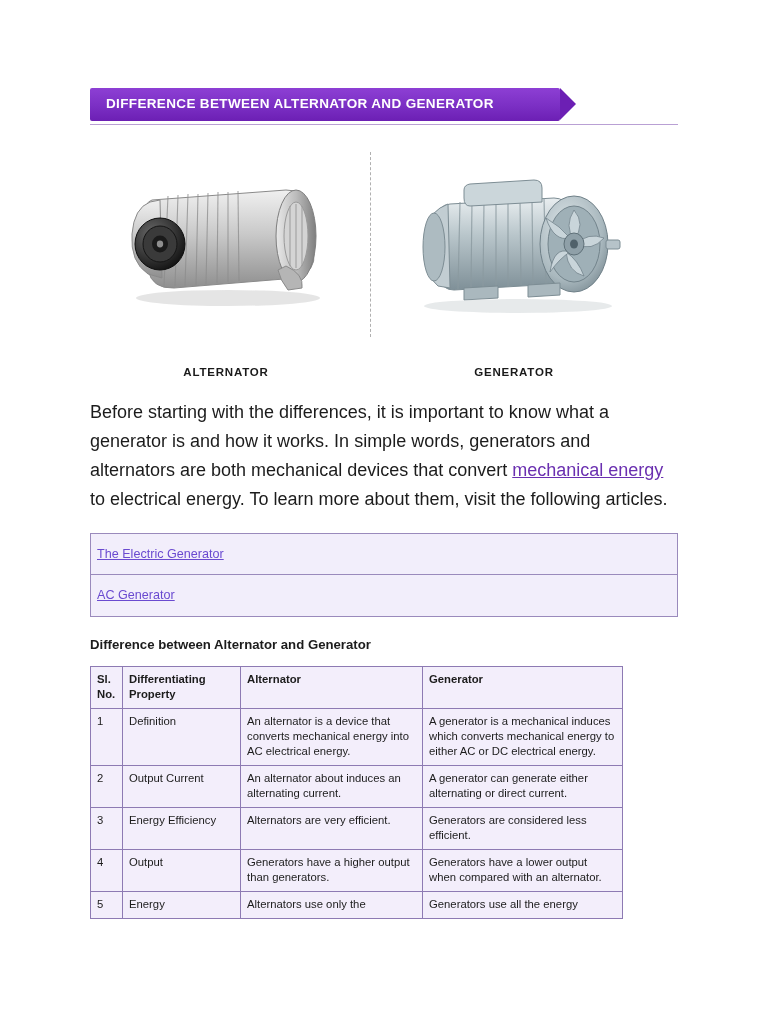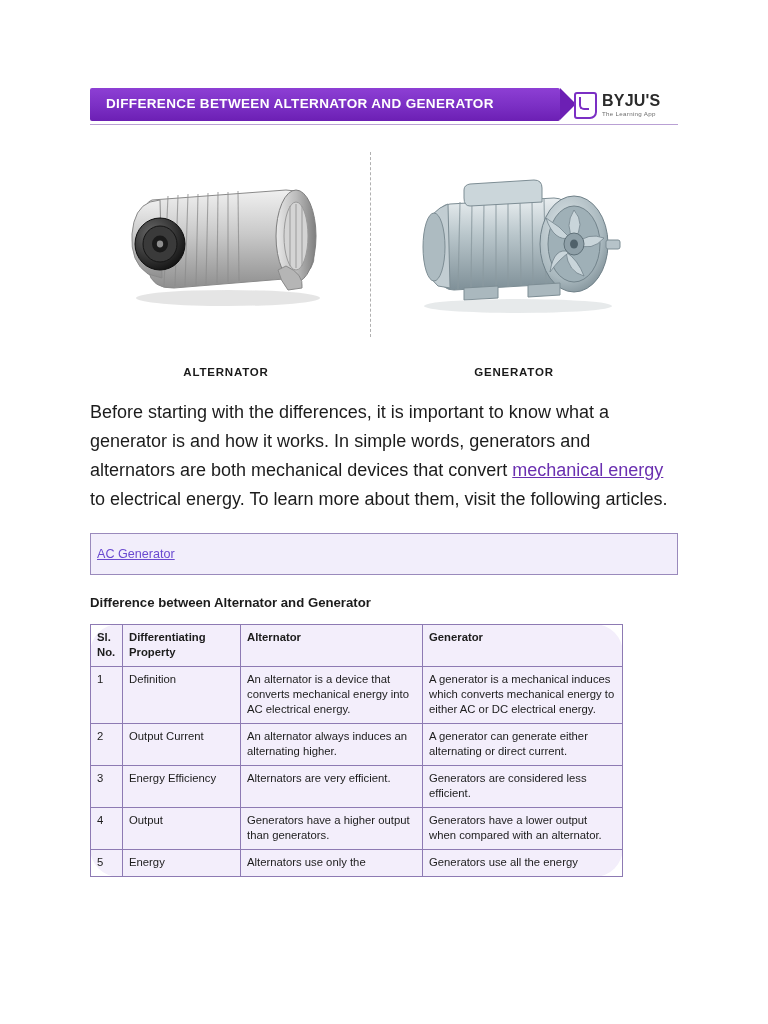--- a/index.html
+++ b/index.html
@@ -189,21 +189,20 @@
     color: #1c1c1c;
   }
 
   
   table.diff {
     margin-top: 14px;
     width: 532px;
     border-collapse: collapse;
     table-layout: fixed;
     background: #f3eefb;
-    border-radius: 29px;
   }
   table.diff th, table.diff td {
     border: 1px solid #8d7ab3;
     vertical-align: top;
     padding: 5px 6px 6px 6px;
     font-size: 11.3px;
     line-height: 1.33;
     color: #1c1c1c;
   }
   table.diff th {
@@ -217,27 +216,20 @@
 </style>
 </head>
 <body>
 
 <div class="page">
   <div class="content">
 
     <div class="banner-row">
       <div class="banner">
         <div class="banner-title">DIFFERENCE BETWEEN ALTERNATOR AND GENERATOR</div>
-      </div>
-      <div class="logo">
-        <div class="logo-mark"></div>
-        <div class="logo-text">
-          <div class="logo-name">BYJU'S</div>
-          <div class="logo-tag">The Learning App</div>
-        </div>
       </div>
       <div class="banner-rule"></div>
     </div>
 
     <div class="figures">
 
       <div class="fig fig-left">
         <svg class="fig-img" viewBox="0 0 272 190">
           <defs>
             <linearGradient id="metalA" x1="0" y1="0" x2="0" y2="1">
@@ -347,20 +339,23 @@
         </svg>
         <div class="fig-caption">GENERATOR</div>
       </div>
     </div>
 
     <p class="para">
       <span>Before starting with the differences, it is important to know what a generator is and how it works. In simple words, generators and alternators are both mechanical devices that convert </span><a href="#">mechanical energy</a><span> to electrical energy. To learn more about them, visit the following articles.</span>
     </p>
 
     <div class="linkbox">
+      <a href="#">The Electric Generator</a>
+    </div>
+    <div class="linkbox">
       <a href="#">AC Generator</a>
     </div>
 
     <div class="section-title">Difference between Alternator and Generator</div>
 
     <table class="diff">
       <colgroup>
         <col class="c-sl">
           <col class="c-prop">
           <col class="c-alt">
@@ -377,21 +372,21 @@
       <tbody>
         <tr>
           <td>1</td>
           <td>Definition</td>
           <td>An alternator is a device that converts mechanical energy into AC electrical energy.</td>
           <td>A generator is a mechanical induces which converts mechanical energy to either AC or DC electrical energy.</td>
         </tr>
         <tr>
           <td>2</td>
           <td>Output Current</td>
-          <td>An alternator always induces an alternating higher.</td>
+          <td>An alternator about induces an alternating current.</td>
           <td>A generator can generate either alternating or direct current.</td>
         </tr>
         <tr>
           <td>3</td>
           <td>Energy Efficiency</td>
           <td>Alternators are very efficient.</td>
           <td>Generators are considered less efficient.</td>
         </tr>
         <tr>
           <td>4</td>

